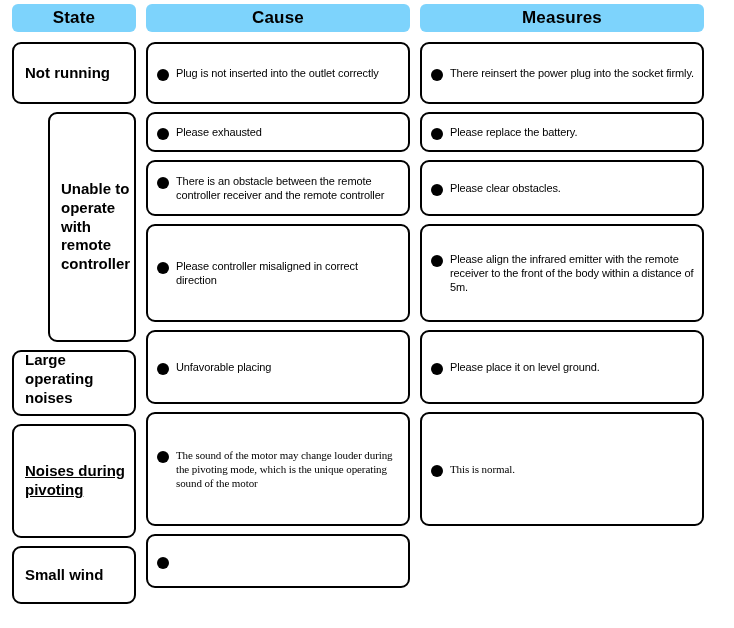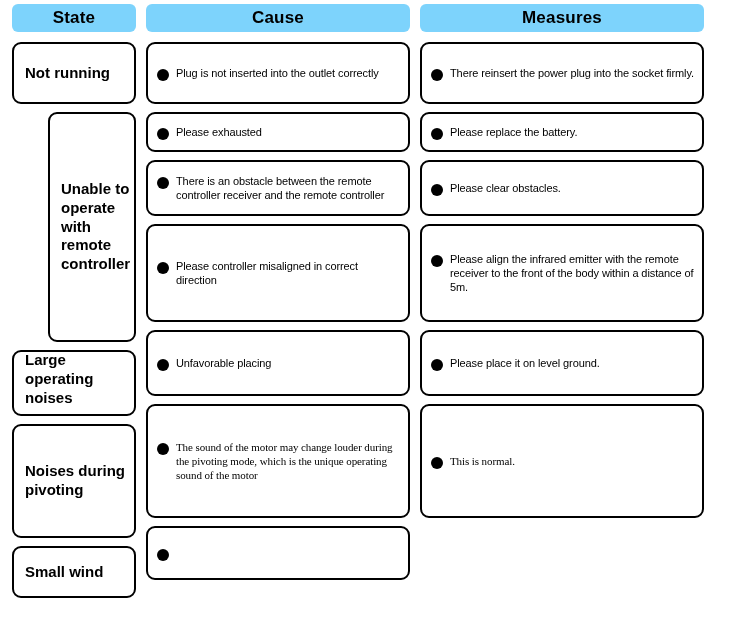--- a/index.html
+++ b/index.html
@@ -92,29 +92,29 @@
     font-size: 11px;
     line-height: 1.30;
     letter-spacing: -0.1px;
   }
 
   
   .h-not-running  { height: 62px; }
   .h-battery      { height: 40px; }
   .h-obstacle     { height: 56px; }
   .h-misaligned   { height: 98px; }
-  .h-large        { height: 66px; }
+  .h-large        { height: 74px; }
   .h-pivot        { height: 114px; font-family: Liberation Serif, serif; }
   .h-dust         { height: 54px; }
 
   .h-state-1      { height: 62px; }
   .h-state-2      { height: 230px; margin-left: 36px; }
   .h-state-3      { height: 66px; align-items: flex-end; }
-  .h-state-4      { height: 114px; }
-  .h-state-5      { height: 52px; }
+  .h-state-4      { height: 114px; text-decoration: underline; }
+  .h-state-5      { height: 58px; }
 </style>
 </head>
 <body>
 
 <div class="sheet">
 
   <div class="header-row">
     <div class="header-cell col-state">
       <span>State</span>
     </div>

